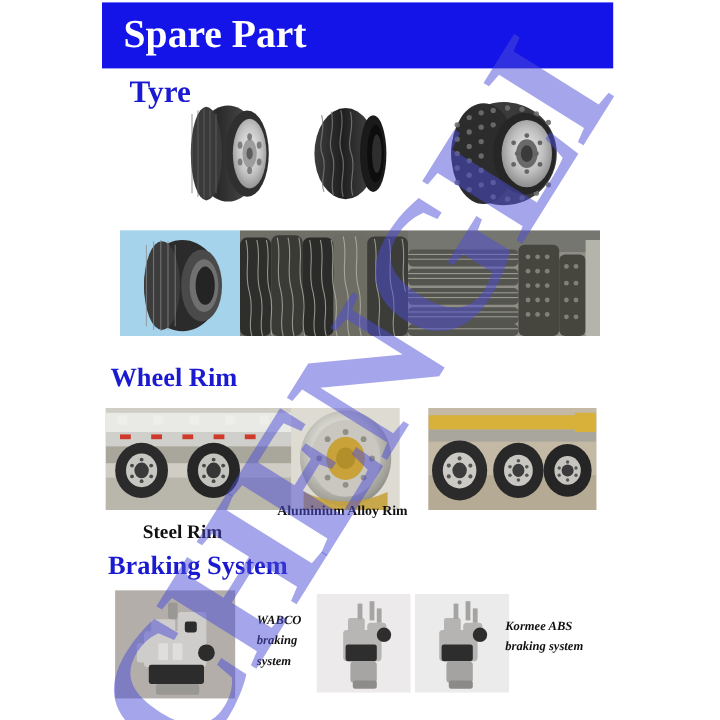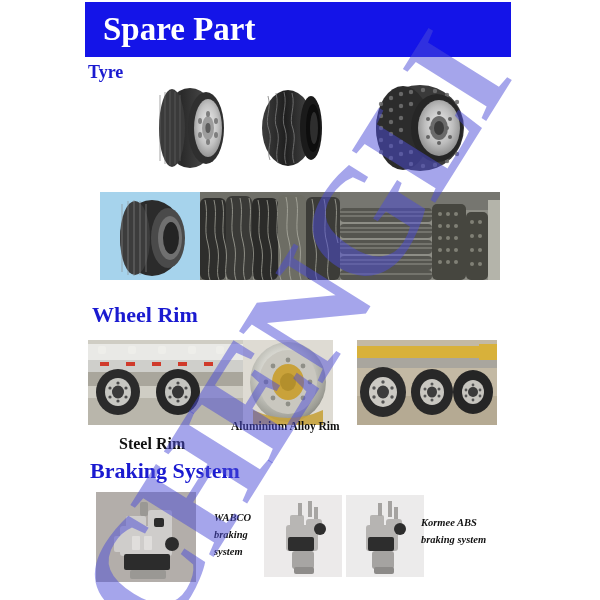--- a/index.html
+++ b/index.html
@@ -46,21 +46,21 @@
   }
 
   
   .section-heading {
     position: absolute;
     color: #1a1ad0;
     font-weight: bold;
     font-family: "Liberation Serif", "DejaVu Serif", serif;
     white-space: nowrap;
   }
-  #h-tyre   { left: 88px;  top: 62px;  font-size: 18px; }
+  #h-tyre   { left: 108px;  top: 62px;  font-size: 26px; }
   #h-rim    { left: 92px;  top: 302px; font-size: 22px; }
   #h-brake  { left: 90px;  top: 458px; font-size: 22px; }
 
   
   .caption {
     position: absolute;
     color: #111111;
     font-weight: bold;
     font-family: "Liberation Serif", "DejaVu Serif", serif;
     white-space: nowrap;

